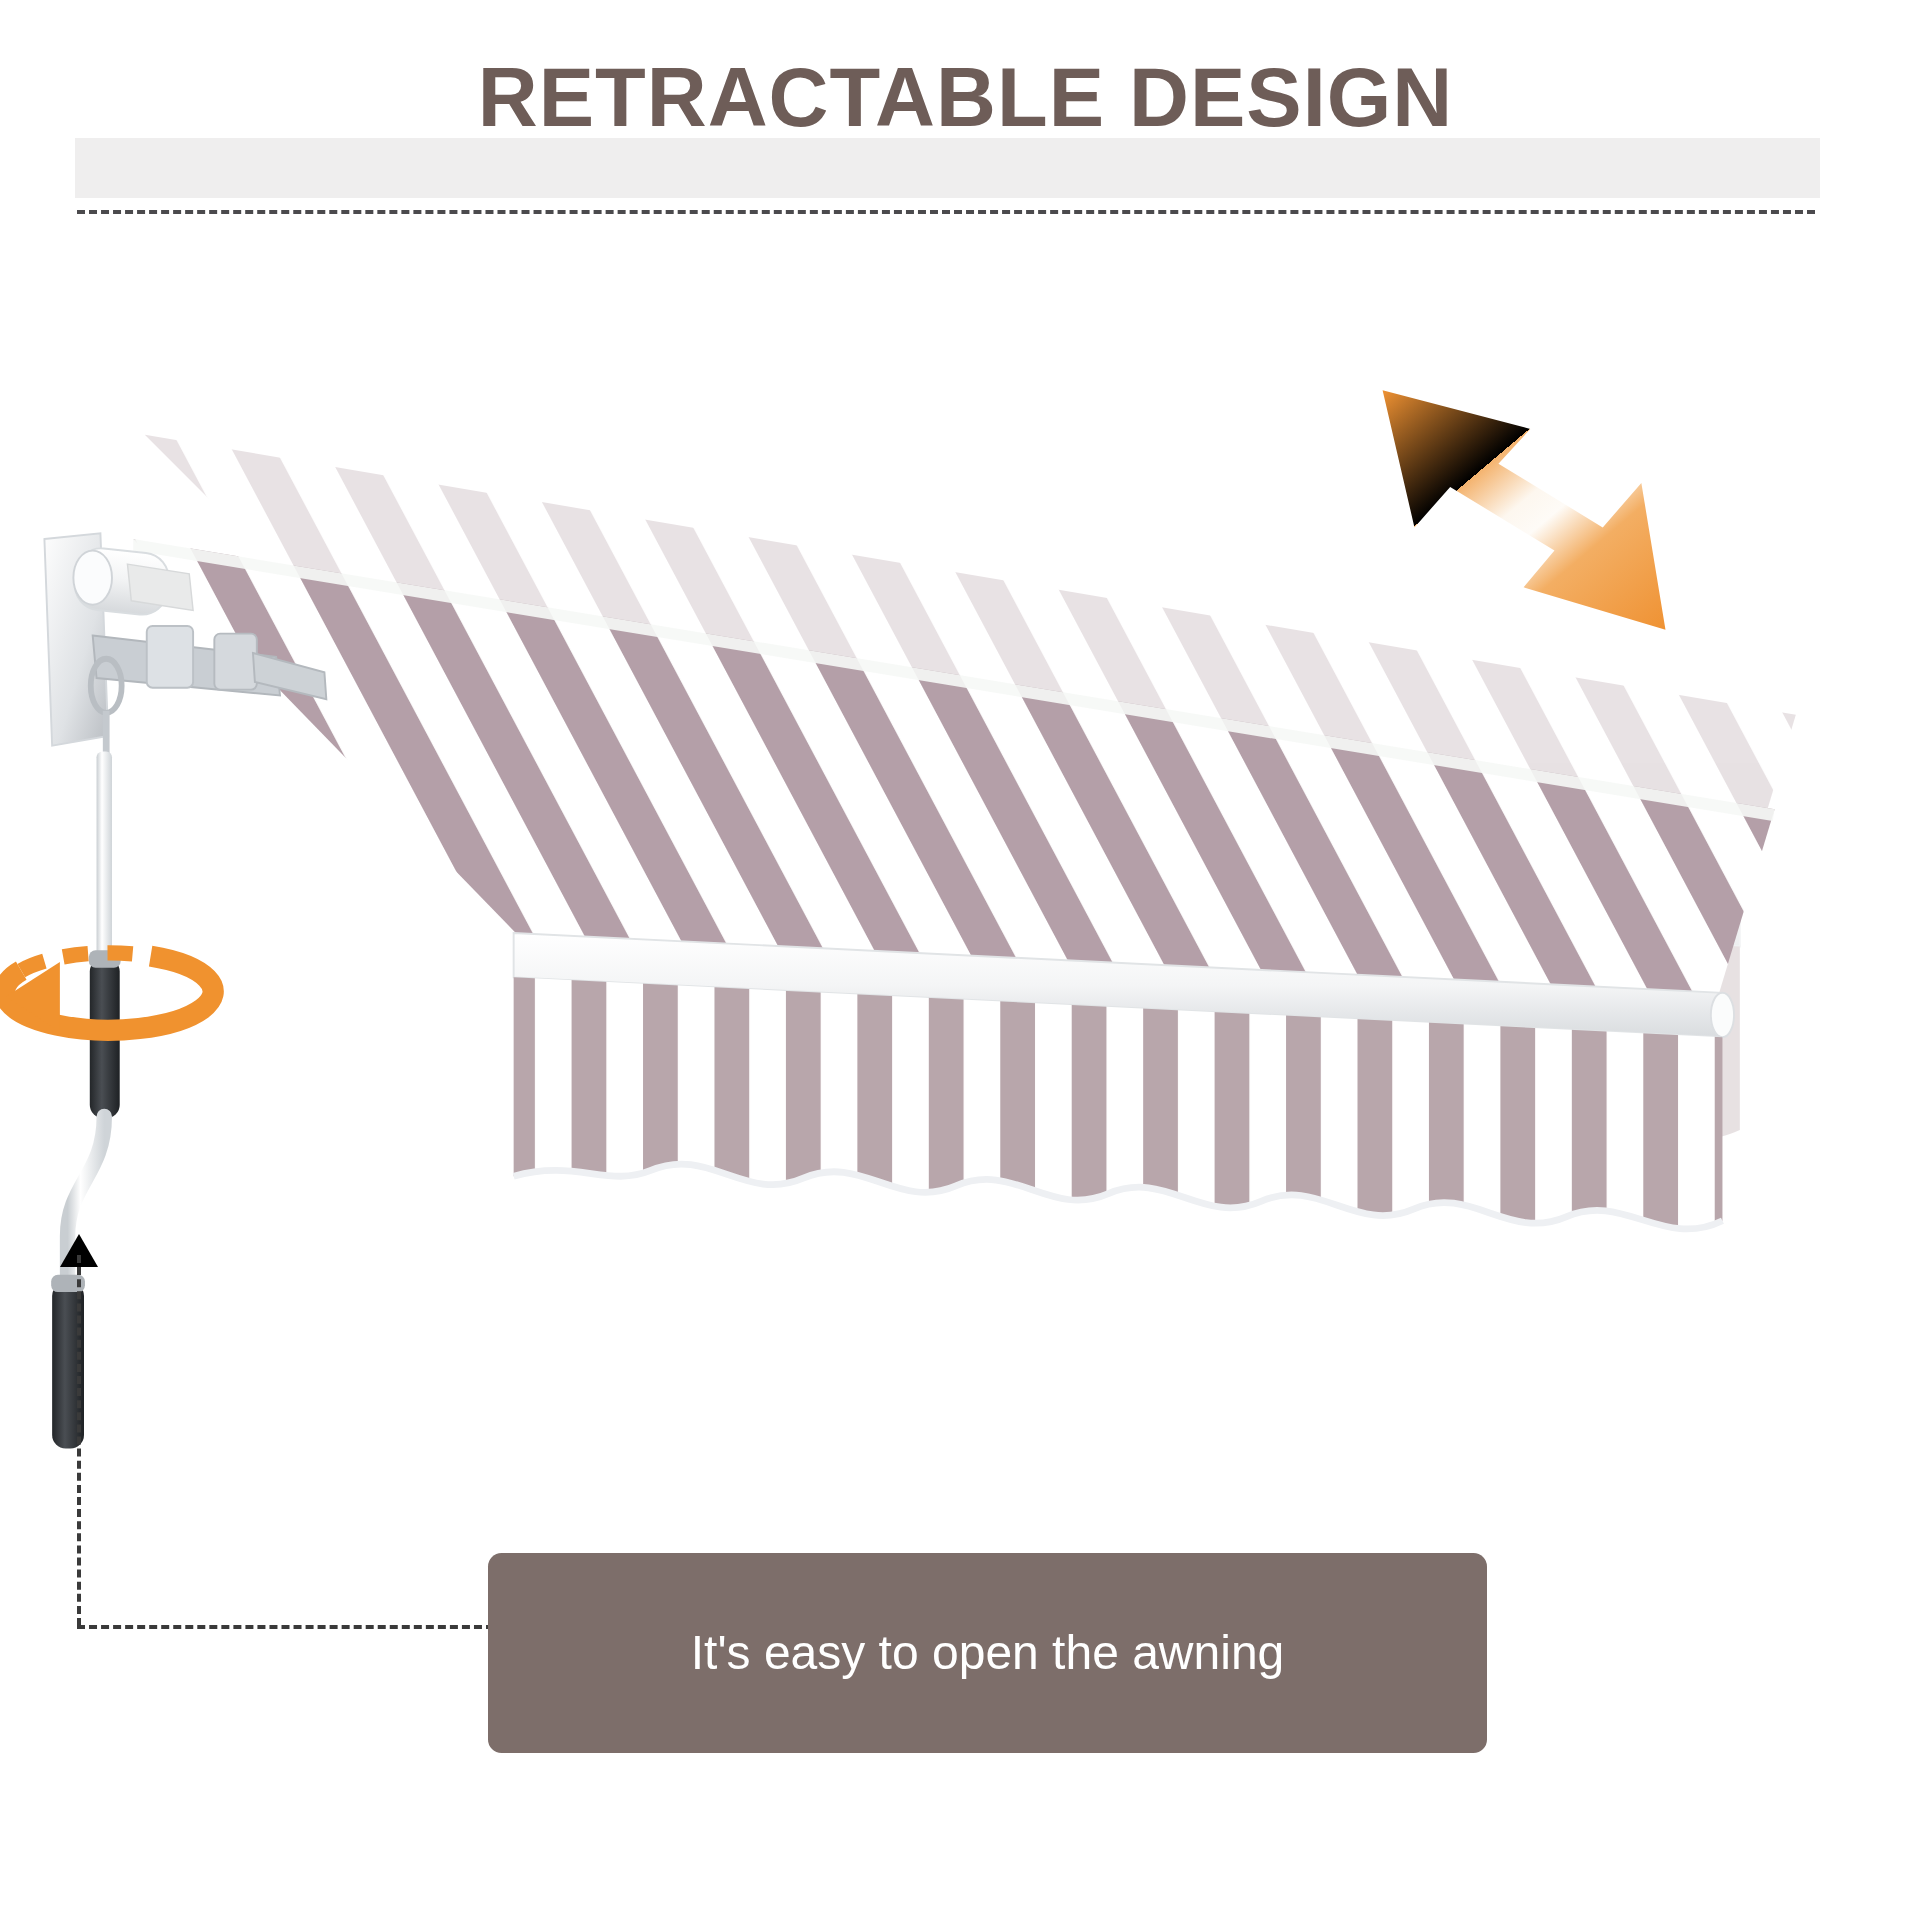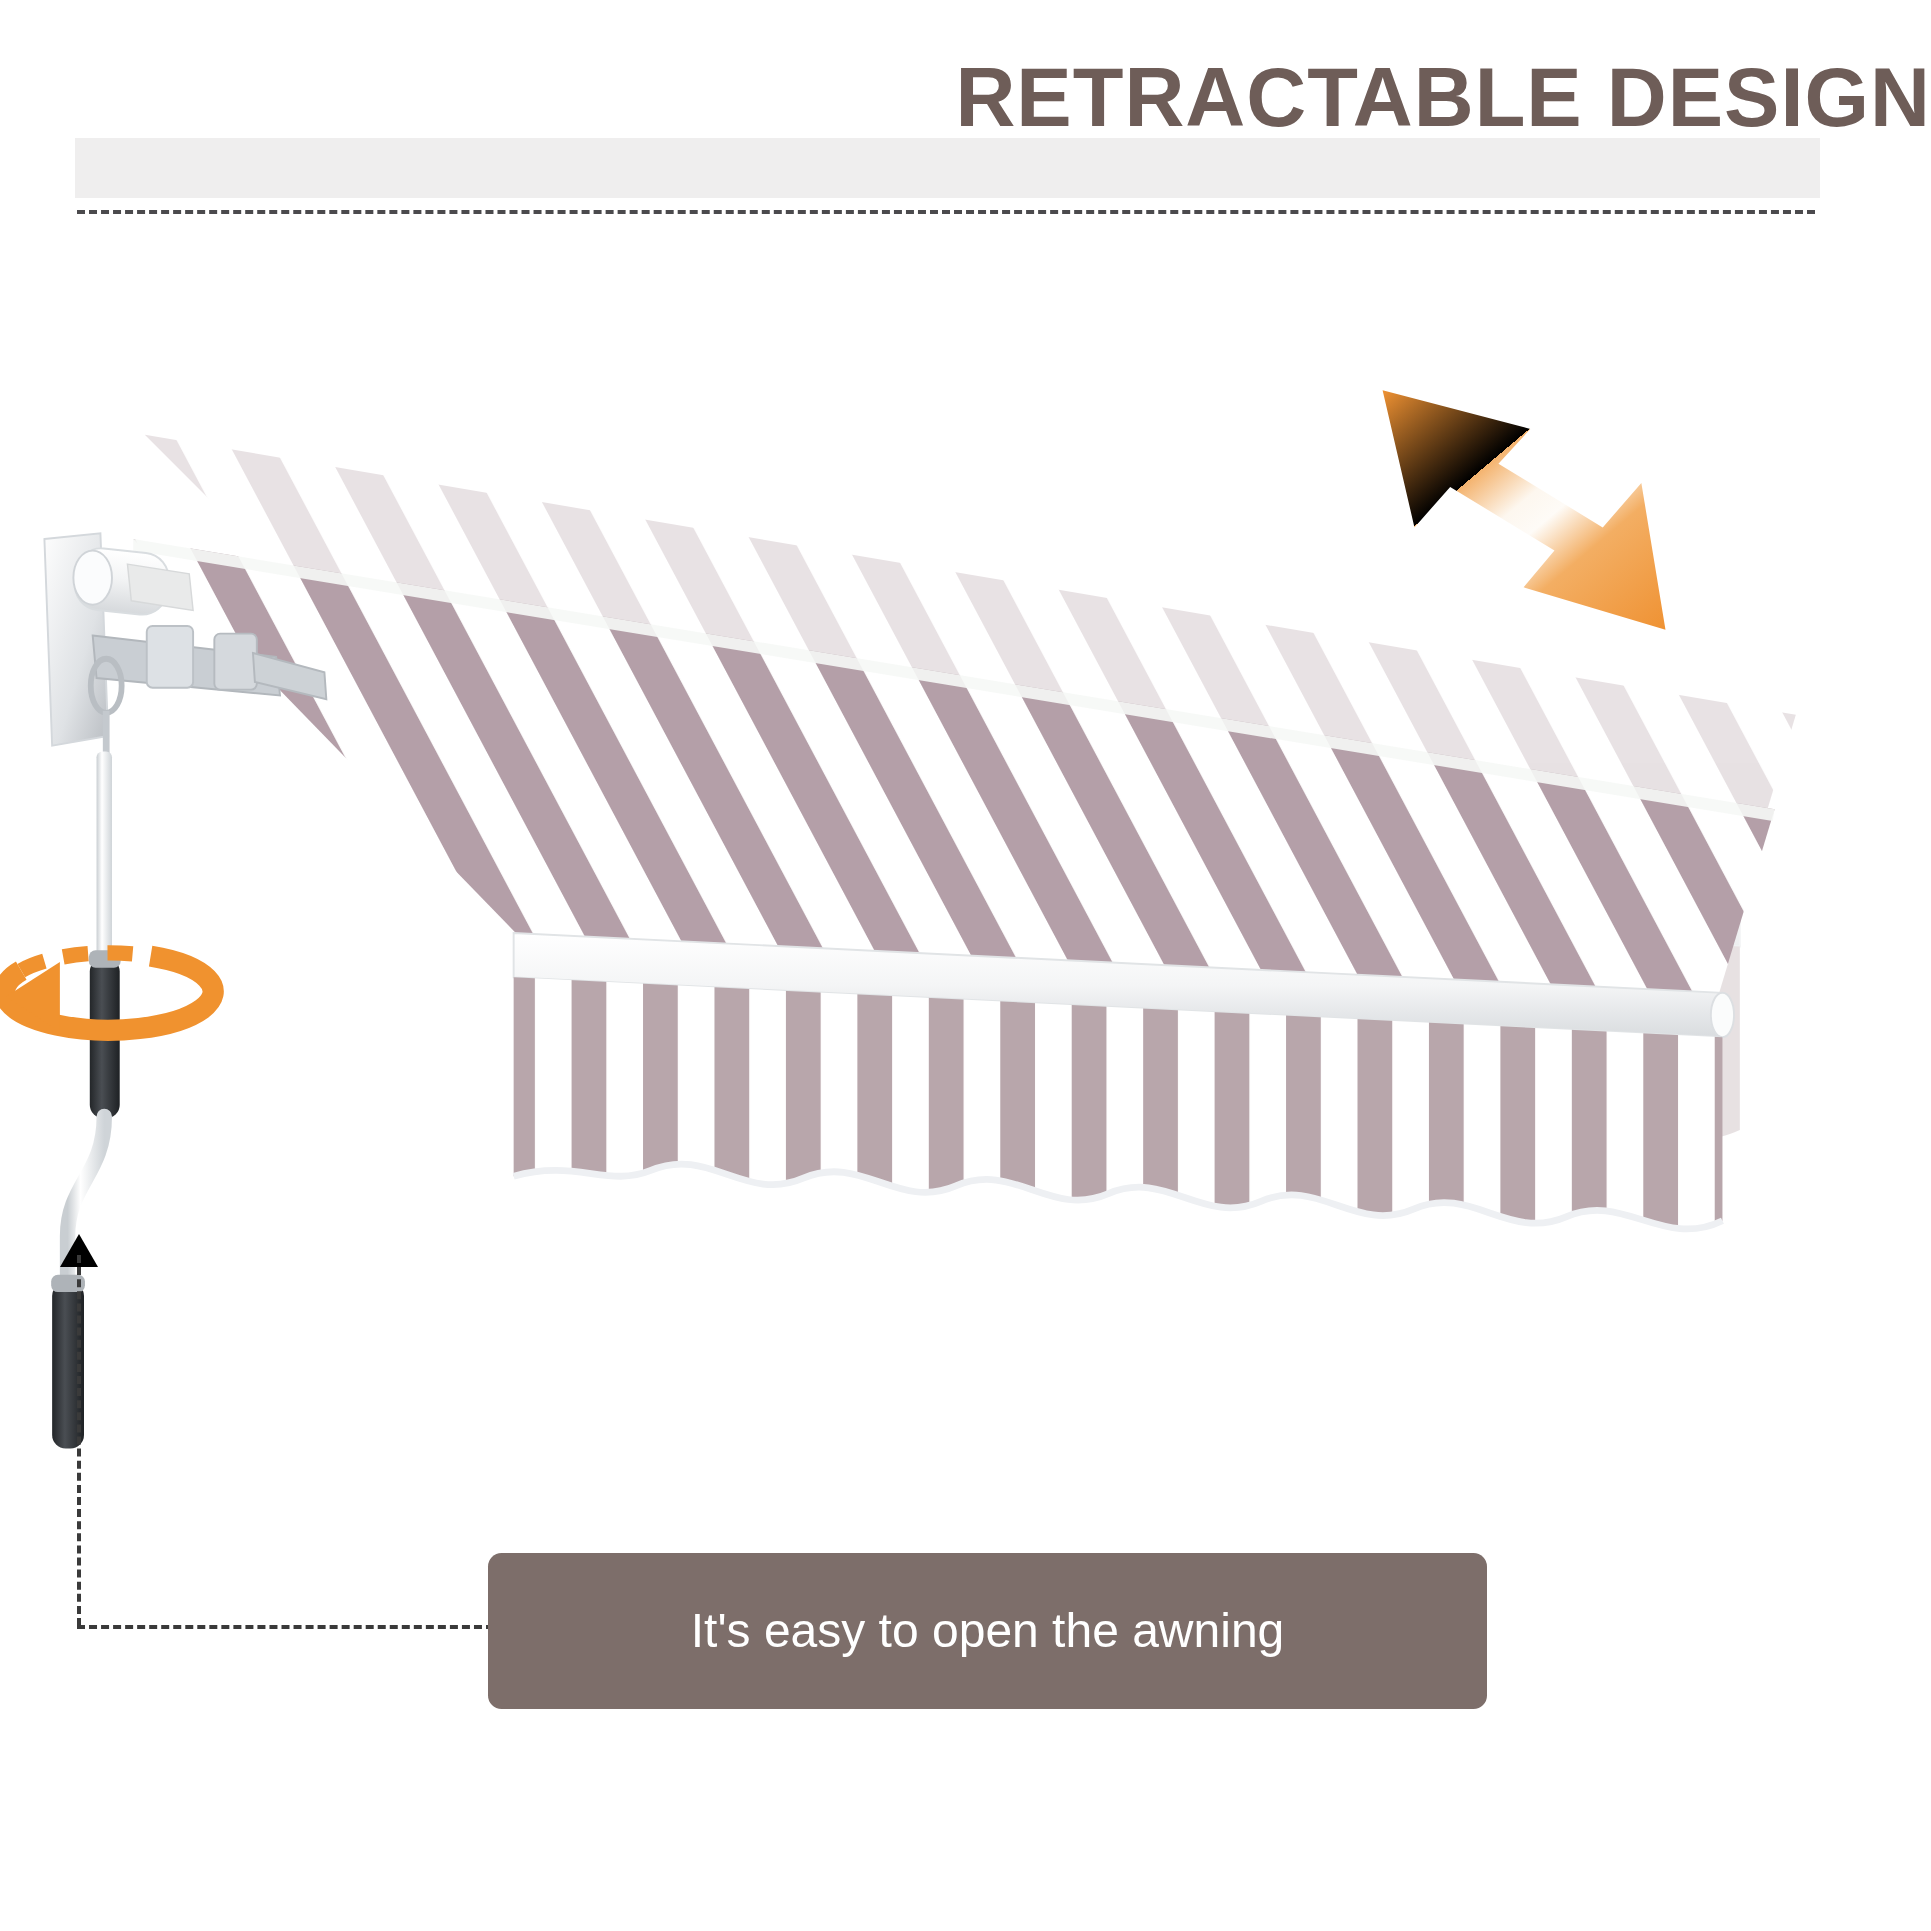--- a/index.html
+++ b/index.html
@@ -27,21 +27,21 @@
     top: 138px;
     width: 1745px;
     height: 60px;
     background: #efeeee;
   }
   .header-title {
     position: absolute;
     left: 0;
     top: 56px;
     width: 1931px;
-    text-align: right;
+    text-align: center;
     font-size: 83px;
     font-weight: bold;
     letter-spacing: 1px;
     color: #6e5d58;
     line-height: 1.0;
     white-space: nowrap;
   }
   .header-rule {
     position: absolute;
     left: 77px;
@@ -88,21 +88,21 @@
     border-right: 19.3px solid transparent;
     border-bottom: 33px solid #000000;
   }
 
   
   .caption-box {
     position: absolute;
     left: 488px;
     top: 1553px;
     width: 999px;
-    height: 156px;
+    height: 200px;
     background: #7d6e6a;
     border-radius: 13.5px;
     display: flex;
     flex-direction: column;
     align-items: center;
     justify-content: center;
   }
   .caption-line {
     color: #ffffff;
     font-size: 48px;

